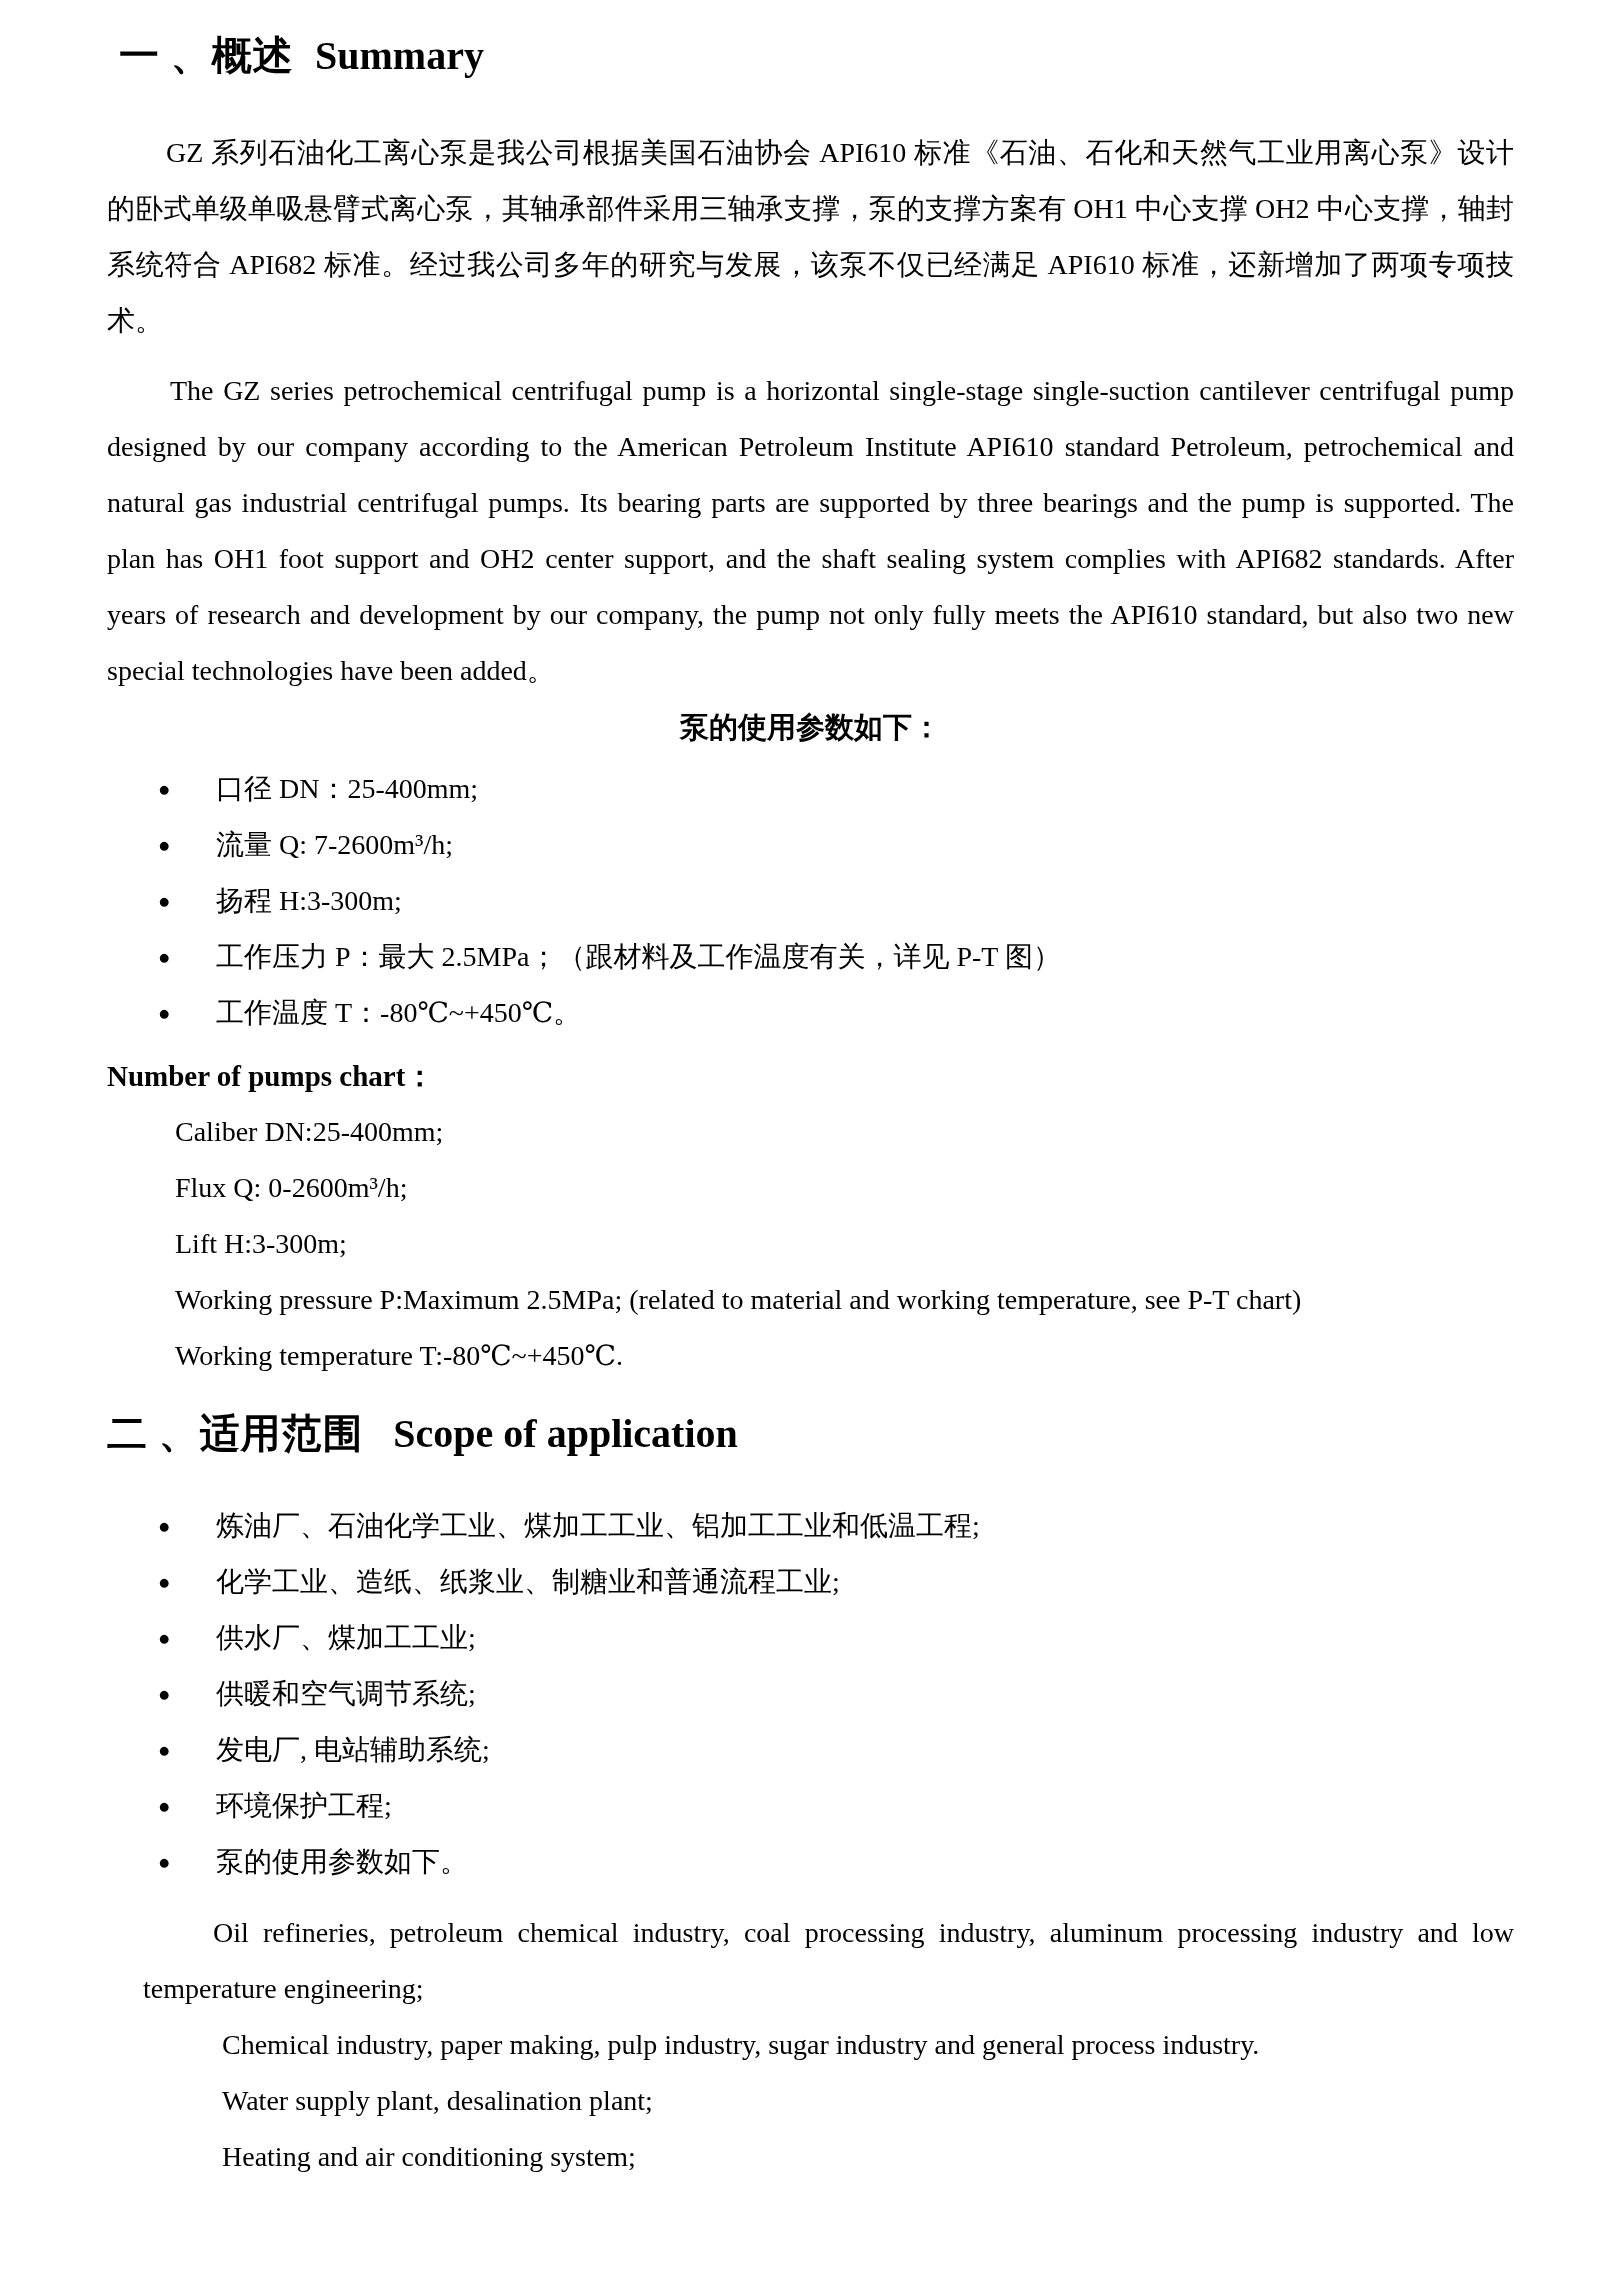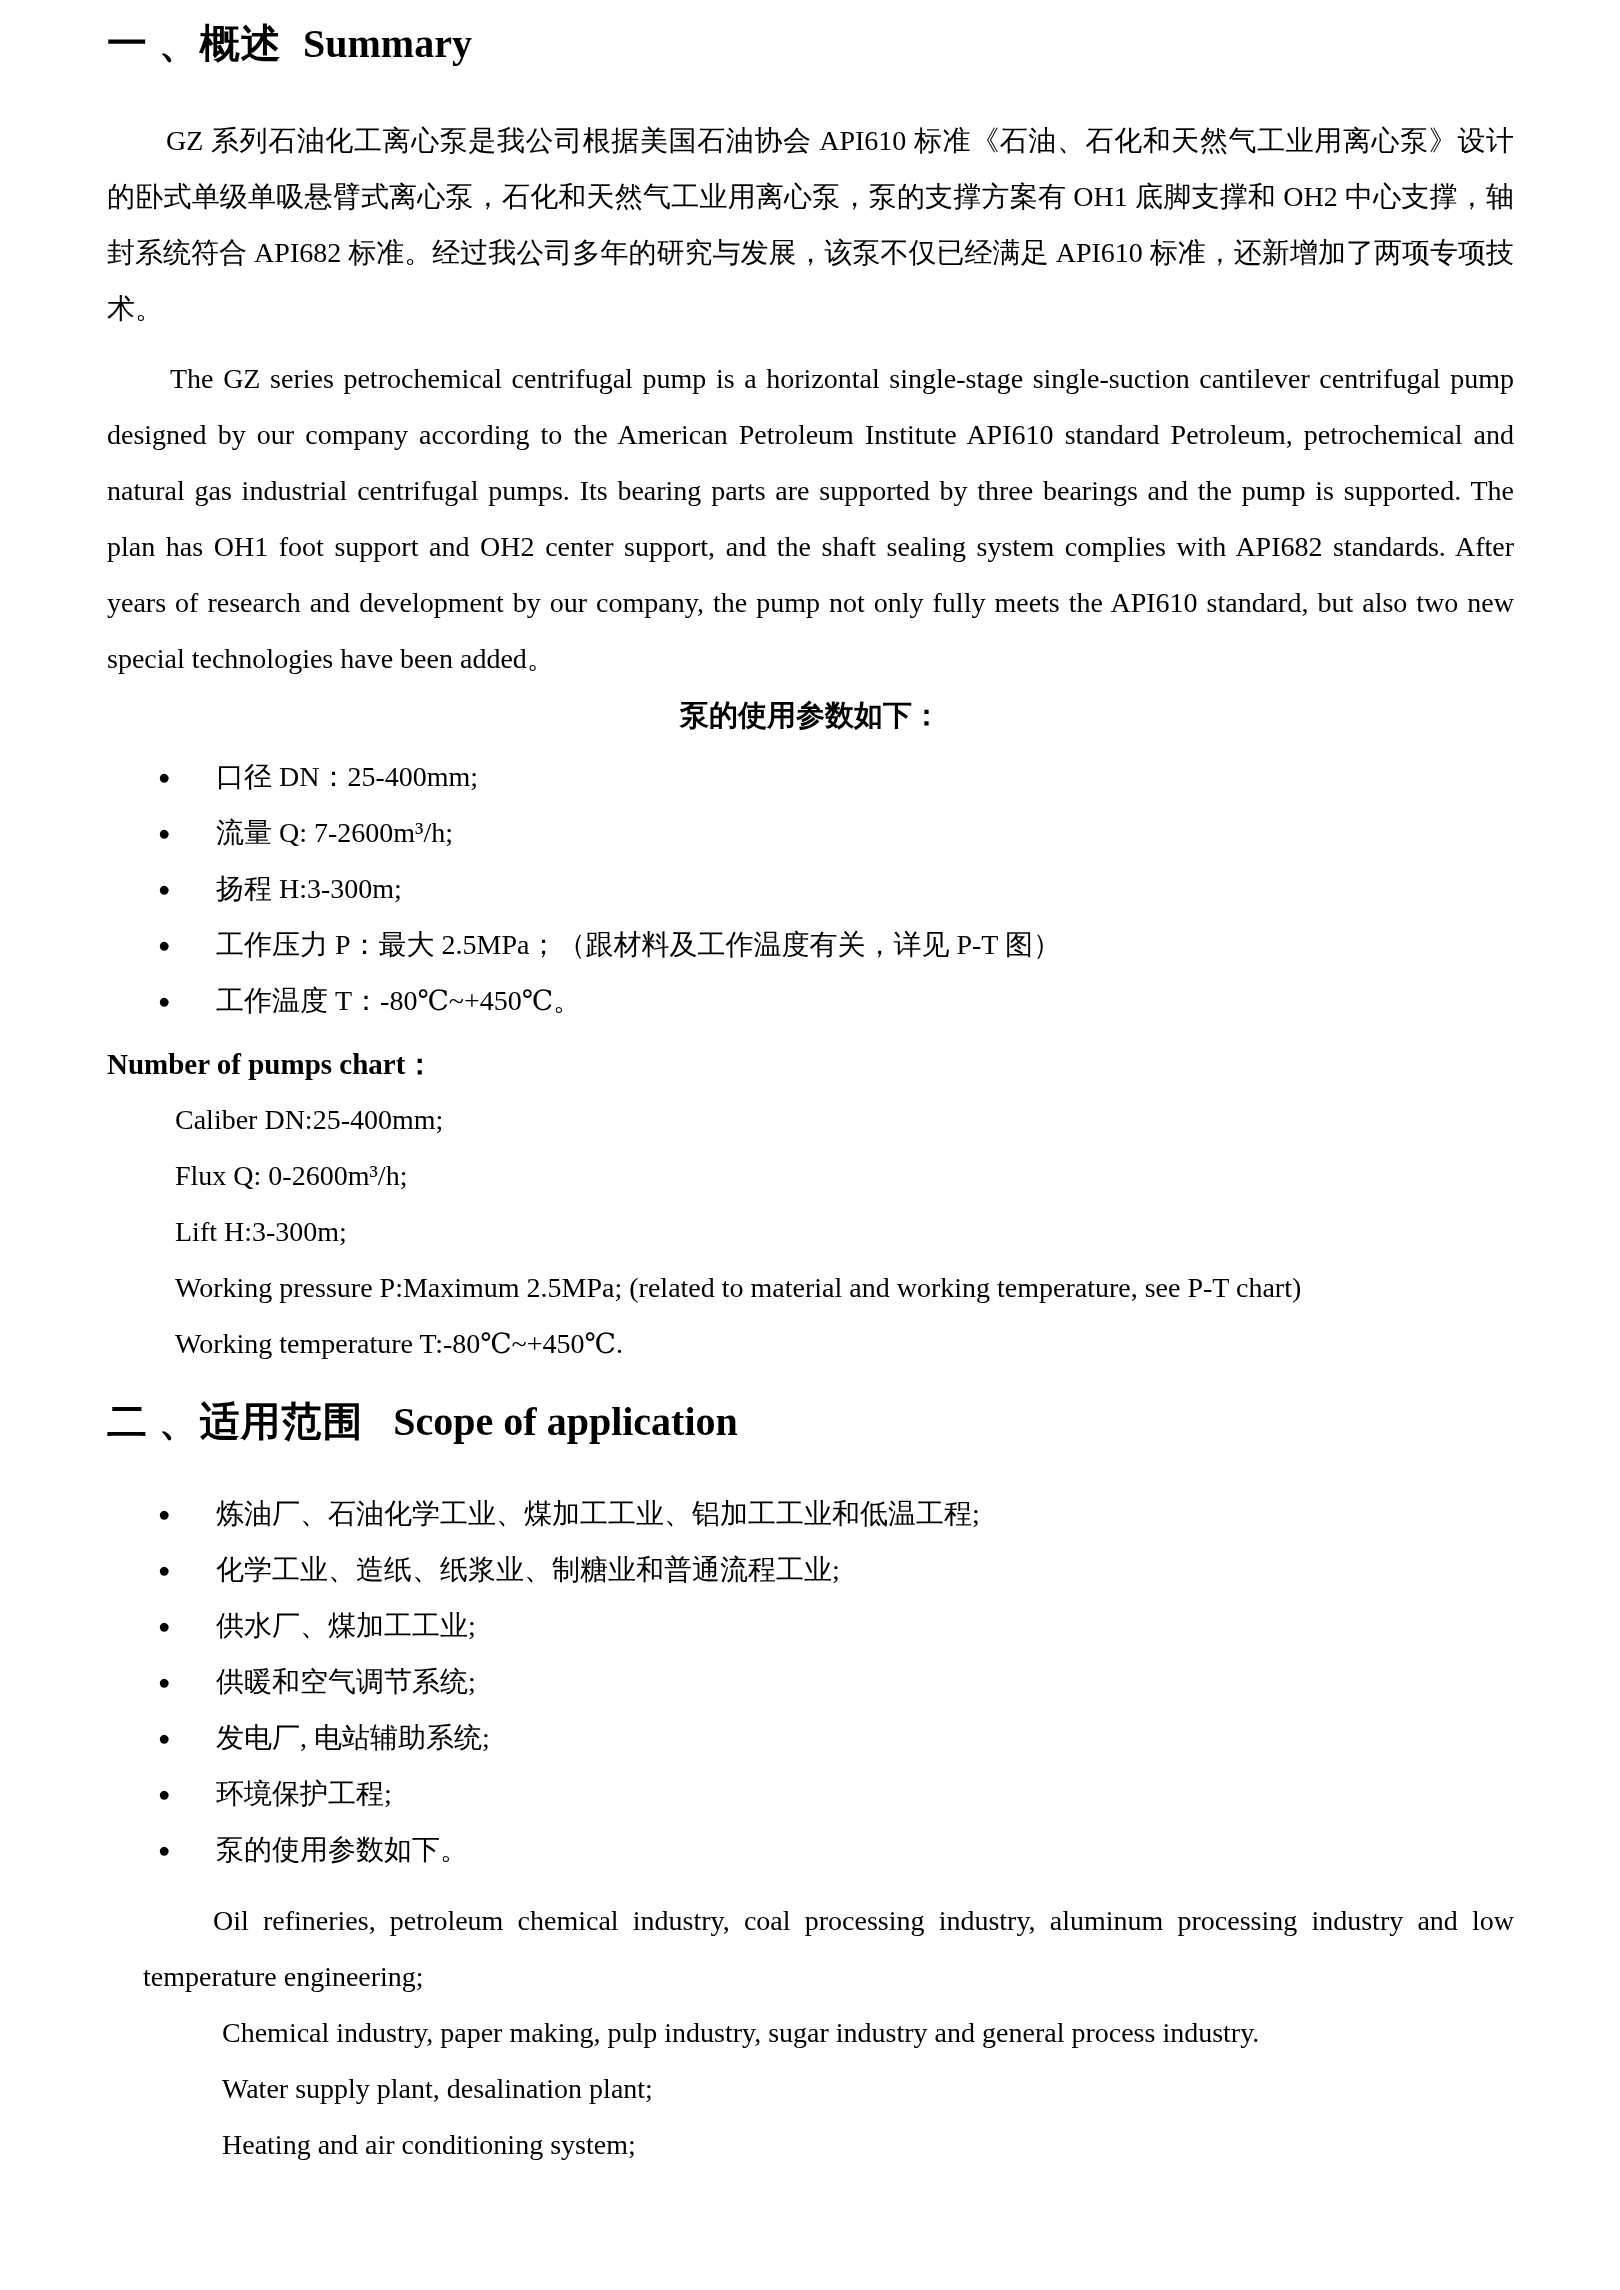--- a/index.html
+++ b/index.html
@@ -16,21 +16,21 @@
   }
   .doc {
     box-sizing: border-box;
     width: 1620px;
     height: 2291px;
     padding: 16px 106px 0 107px;
     font-size: 28px;
     line-height: 56px;
   }
   h1.sec-heading {
-    margin: 0;
+    margin: 12px;
     font-size: 40px;
     line-height: 56px;
     font-weight: 700;
     text-align: left;
     letter-spacing: 0.9px;
   }
   h1.sec-heading .en-part { margin-left: 21.5px; letter-spacing: 0; }
   h1.h2-heading { margin: 21.5px 0 0; line-height: 57px; }
   h1.h2-heading .en-part { margin-left: 30px; }
 
@@ -88,21 +88,21 @@
 </style>
 </head>
 <body>
 
 <div class="doc">
 
   <h1 class="sec-heading">
     <span class="zh-part">一 、概述</span><span class="en-part">Summary</span>
   </h1>
 
-  <p class="p-zh">GZ 系列石油化工离心泵是我公司根据美国石油协会 API610 标准《石油、石化和天然气工业用离心泵》设计的卧式单级单吸悬臂式离心泵，石化和天然气工业用离心泵，泵的支撑方案有 OH1 底脚支撑和 OH2 中心支撑，轴封系统符合 API682 标准。经过我公司多年的研究与发展，该泵不仅已经满足 API610 标准，还新增加了两项专项技术。</p>
+  <p class="p-zh">GZ 系列石油化工离心泵是我公司根据美国石油协会 API610 标准《石油、石化和天然气工业用离心泵》设计的卧式单级单吸悬臂式离心泵，其轴承部件采用三轴承支撑，泵的支撑方案有 OH1 中心支撑 OH2 中心支撑，轴封系统符合 API682 标准。经过我公司多年的研究与发展，该泵不仅已经满足 API610 标准，还新增加了两项专项技术。</p>
 
   <p class="p-en">The GZ series petrochemical centrifugal pump is a horizontal single-stage single-suction cantilever centrifugal pump designed by our company according to the American Petroleum Institute API610 standard Petroleum, petrochemical and natural gas industrial centrifugal pumps. Its bearing parts are supported by three bearings and the pump is supported. The plan has OH1 foot support and OH2 center support, and the shaft sealing system complies with API682 standards. After years of research and development by our company, the pump not only fully meets the API610 standard, but also two new special technologies have been added。</p>
 
   <p class="h-params-zh">泵的使用参数如下：</p>
 
   <ul class="blist">
     <li><span class="blt">●</span><span>口径 DN：25-400mm;</span></li>
     <li><span class="blt">●</span><span>流量 Q: 7-2600m³/h;</span></li>
     <li><span class="blt">●</span><span>扬程 H:3-300m;</span></li>
     <li><span class="blt">●</span><span>工作压力 P：最大 2.5MPa；（跟材料及工作温度有关，详见 P-T 图）</span></li>

